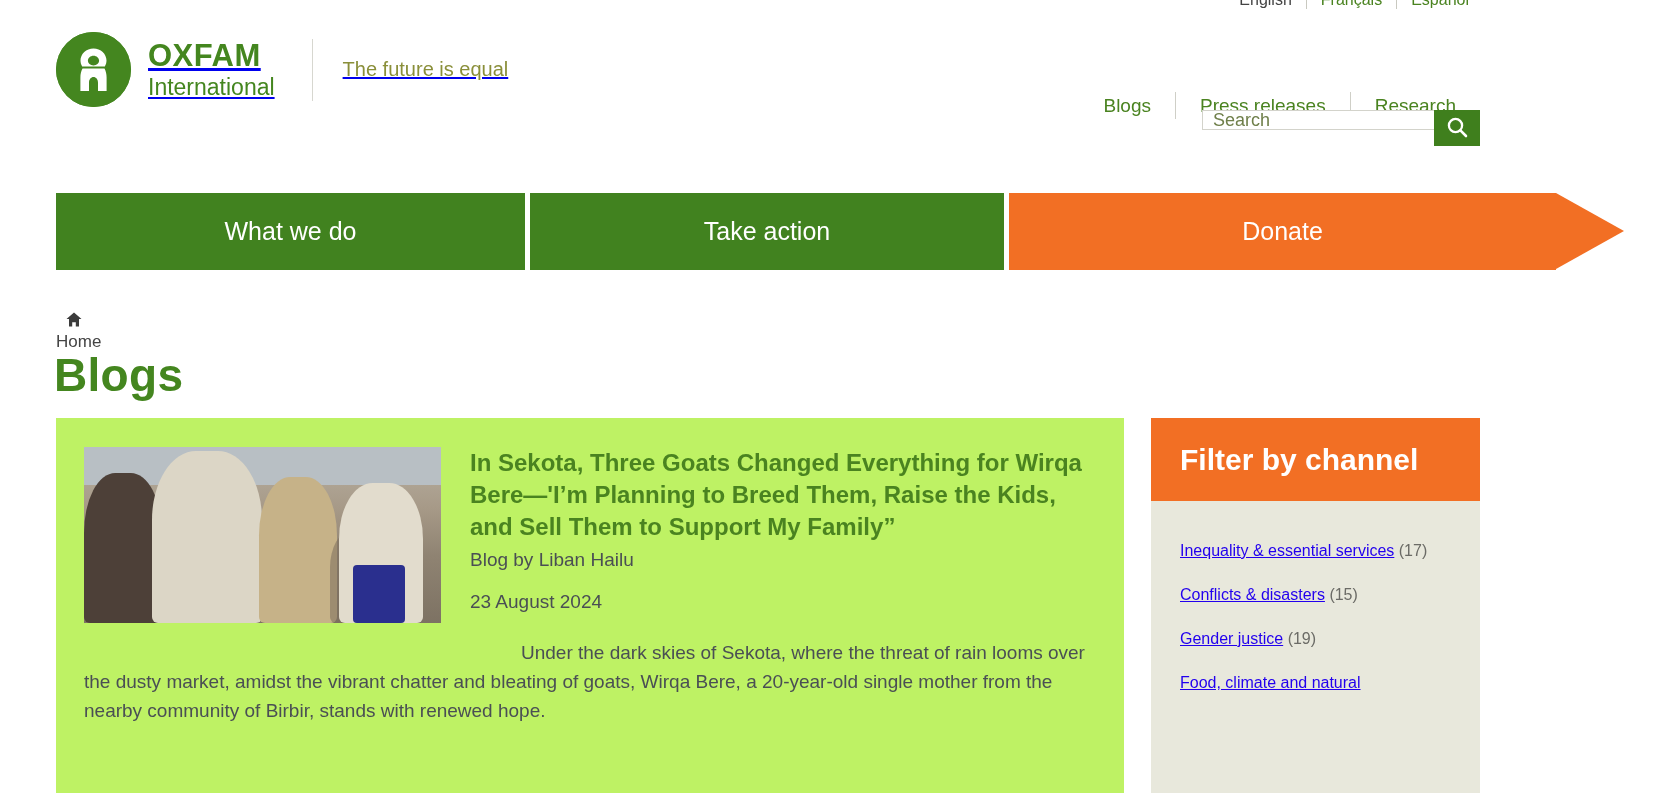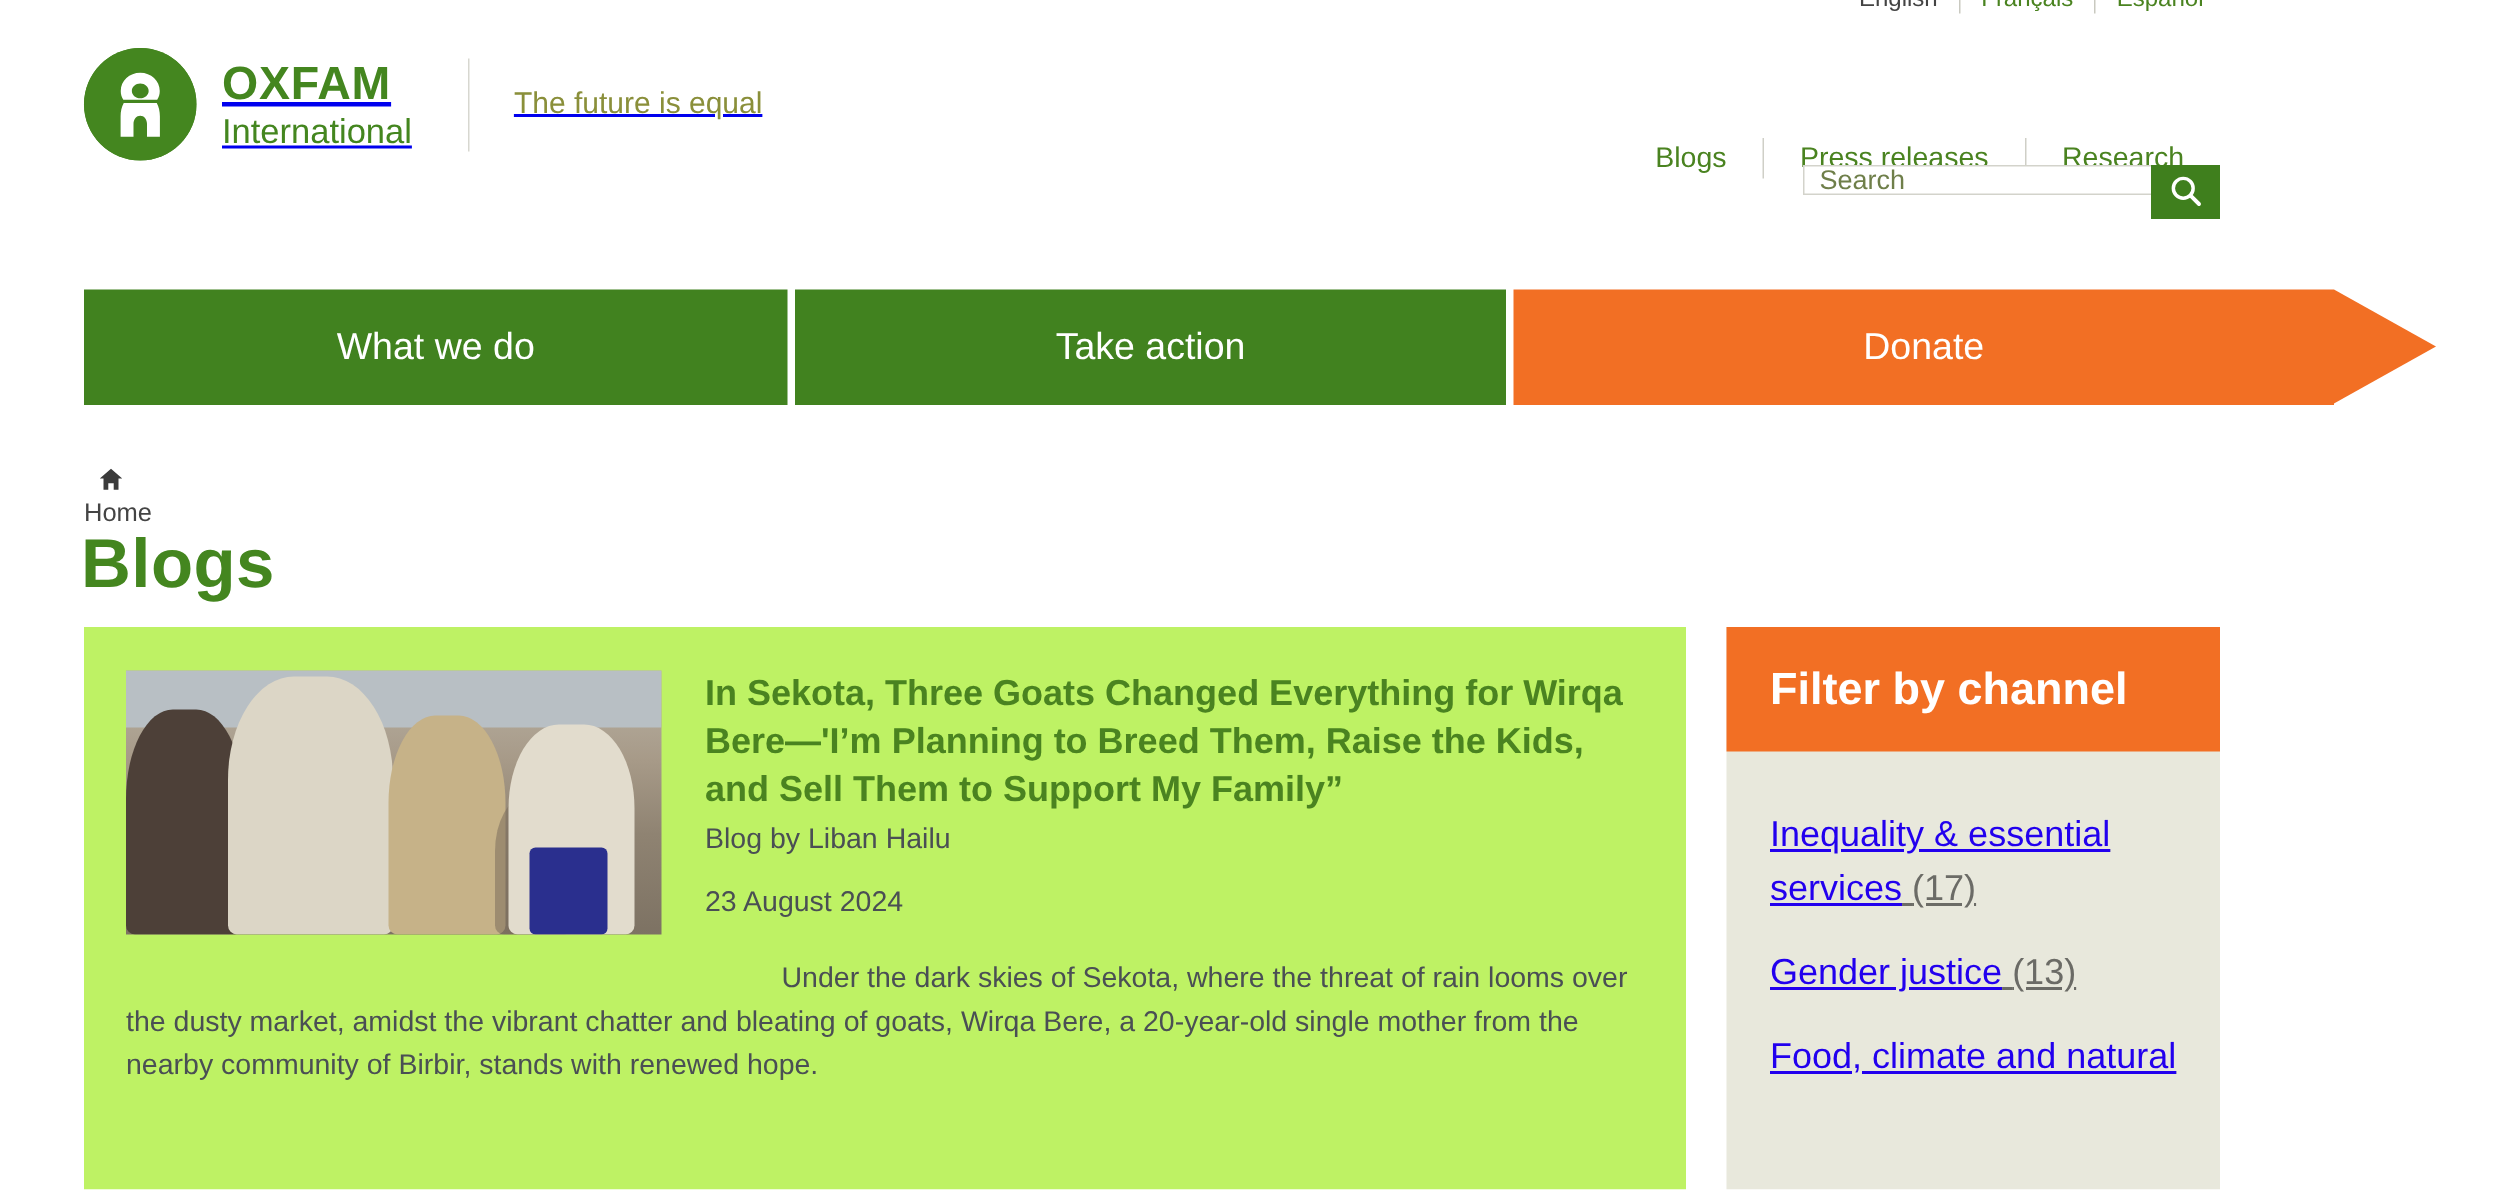--- a/index.html
+++ b/index.html
@@ -305,25 +305,24 @@
   }
   .filter-head-title {
     color: #ffffff;
     font-size: 30px;
     font-weight: bold;
   }
   .filter-list {
     padding: 38px 22px 0 29px;
   }
   .filter-item {
-    font-size: 24px;
+    font-size: 16px;
     color: #6b6b66;
     line-height: 1.5;
     margin-bottom: 20px;
-    text-decoration: underline;
   }
   .filter-item a {
     color: #2200ee;
     text-decoration: underline;
   }
 </style>
 </head>
 <body>
 
 <div class="lang-bar">
@@ -414,21 +413,25 @@
 <aside class="filter-panel">
   <div class="filter-head">
     <span class="filter-head-title">Filter by channel</span>
   </div>
   <div class="filter-list">
     <div class="filter-item">
       <a href="#">Inequality &amp; essential services</a>
       <span>(17)</span>
     </div>
     <div class="filter-item">
+      <a href="#">Conflicts &amp; disasters</a>
+      <span>(15)</span>
+    </div>
+    <div class="filter-item">
       <a href="#">Gender justice</a>
-      <span>(13)</span>
+      <span>(19)</span>
     </div>
     <div class="filter-item">
       <a href="#">Food, climate and natural</a>
       <span></span>
     </div>
   </div>
 </aside>
 
 </body></html>

